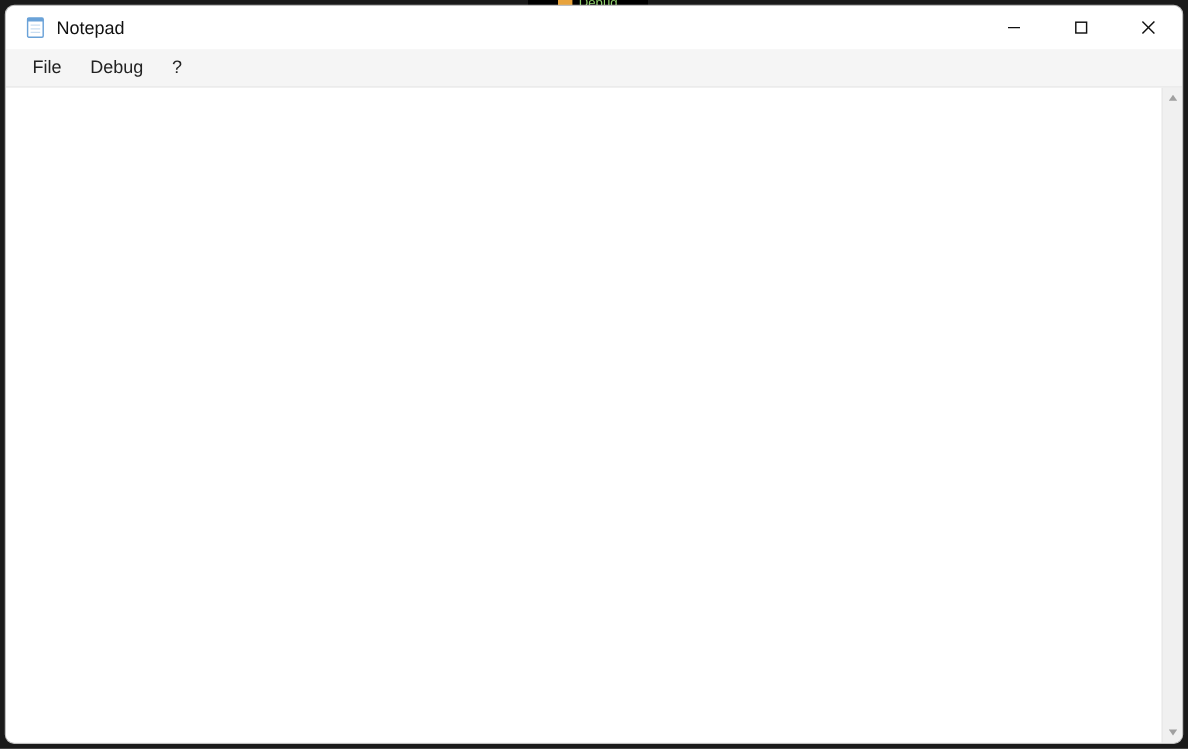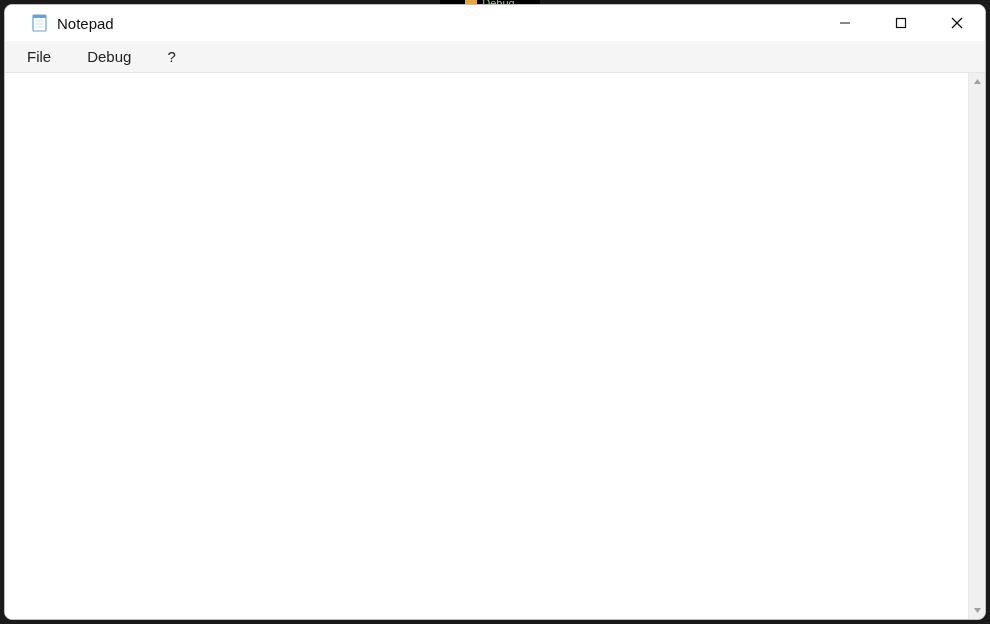--- a/index.html
+++ b/index.html
@@ -28,21 +28,21 @@
       overflow: hidden;
       display: flex;
       flex-direction: column;
     }
     .title-bar {
       height: 36px;
       background: #ffffff;
       display: flex;
       align-items: center;
       justify-content: space-between;
-      padding-left: 26px;
+      padding-left: 16px;
     }
     .title-left {
       display: flex;
       align-items: center;
       gap: 8px;
     }
     .app-icon {
       width: 18px;
       height: 18px;
       display: flex;
@@ -65,21 +65,21 @@
       justify-content: center;
       color: #111;
     }
     .menu-bar {
       height: 32px;
       background: #f5f5f5;
       border-bottom: 1px solid #e4e4e4;
       display: flex;
       align-items: center;
       padding-left: 10px;
-      gap: 12px;
+      gap: 0;
     }
     .menu-item {
       padding: 4px 12px;
       color: #222;
       font-size: 15px;
       border-radius: 2px;
     }
     .content-area {
       flex: 1;
       display: flex;

